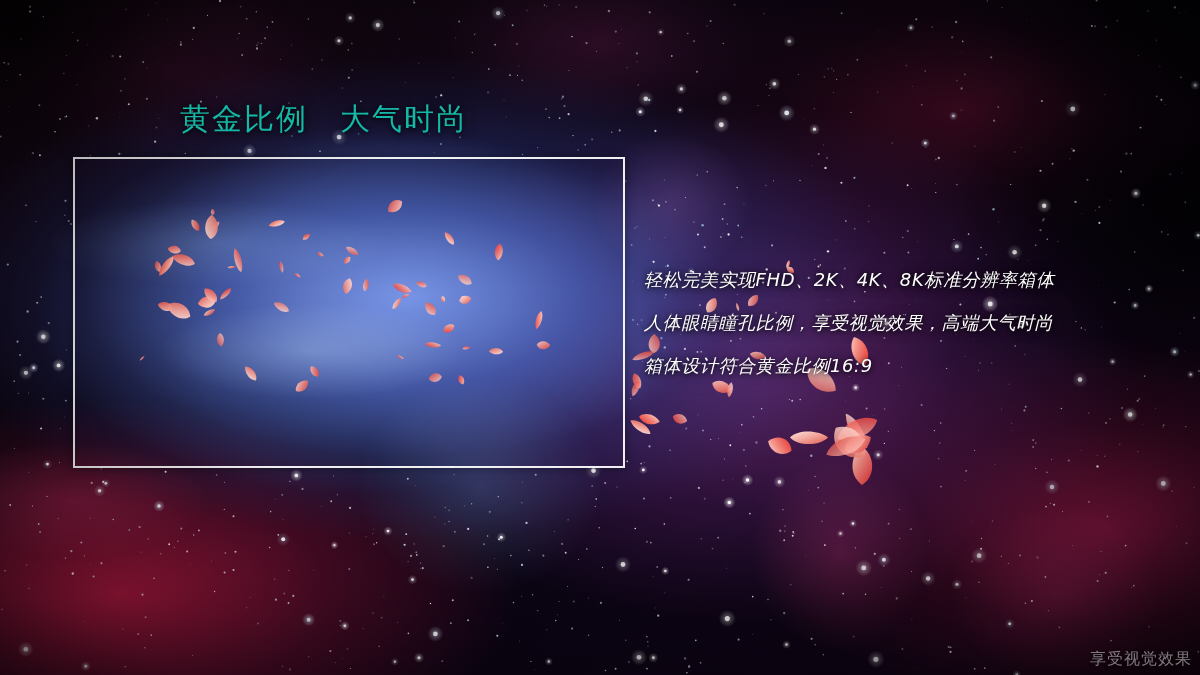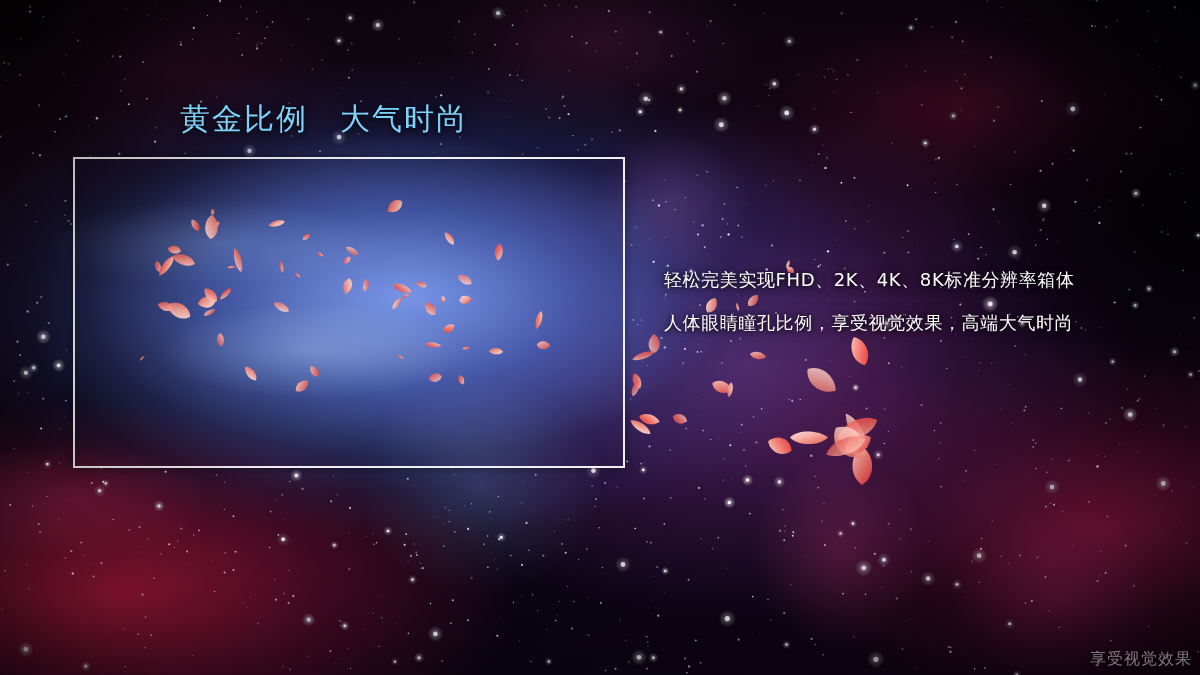--- a/index.html
+++ b/index.html
@@ -75,28 +75,29 @@
     width:1200px; height:675px;
   }
 
   
   #title {
     position:absolute;
     left:180px; top:101px;
     font-size:30px;
     line-height:36px;
     letter-spacing:2px;
-    color:#7dd3fc;
+    color:#14b8a6;
     text-shadow:0 1px 5px rgba(0,0,0,.85), 0 0 14px rgba(0,0,0,.55);
     white-space:pre;
   }
   #body-text {
     position:absolute;
-    left:664px; top:258px;
+    left:644px; top:258px;
     width:520px;
+    font-style:italic;
   }
   #body-text .line {
     font-size:18px;
     line-height:43px;
     letter-spacing:.6px;
     color:#ffffff;
     text-shadow:0 1px 5px rgba(0,0,0,.9), 0 0 12px rgba(0,0,0,.6);
     white-space:pre;
   }
   #watermark {
@@ -1731,17 +1732,18 @@
     </svg>
   </div>
 
   <div class="neb vignette"></div>
 
   <div id="title">黄金比例　大气时尚</div>
 
   <div id="body-text">
     <div class="line">轻松完美实现FHD、2K、4K、8K标准分辨率箱体</div>
     <div class="line">人体眼睛瞳孔比例，享受视觉效果，高端大气时尚</div>
+    <div class="line">箱体设计符合黄金比例16:9</div>
   </div>
 
   <div id="watermark">享受视觉效果</div>
 
 </div>
 
 </body></html>

